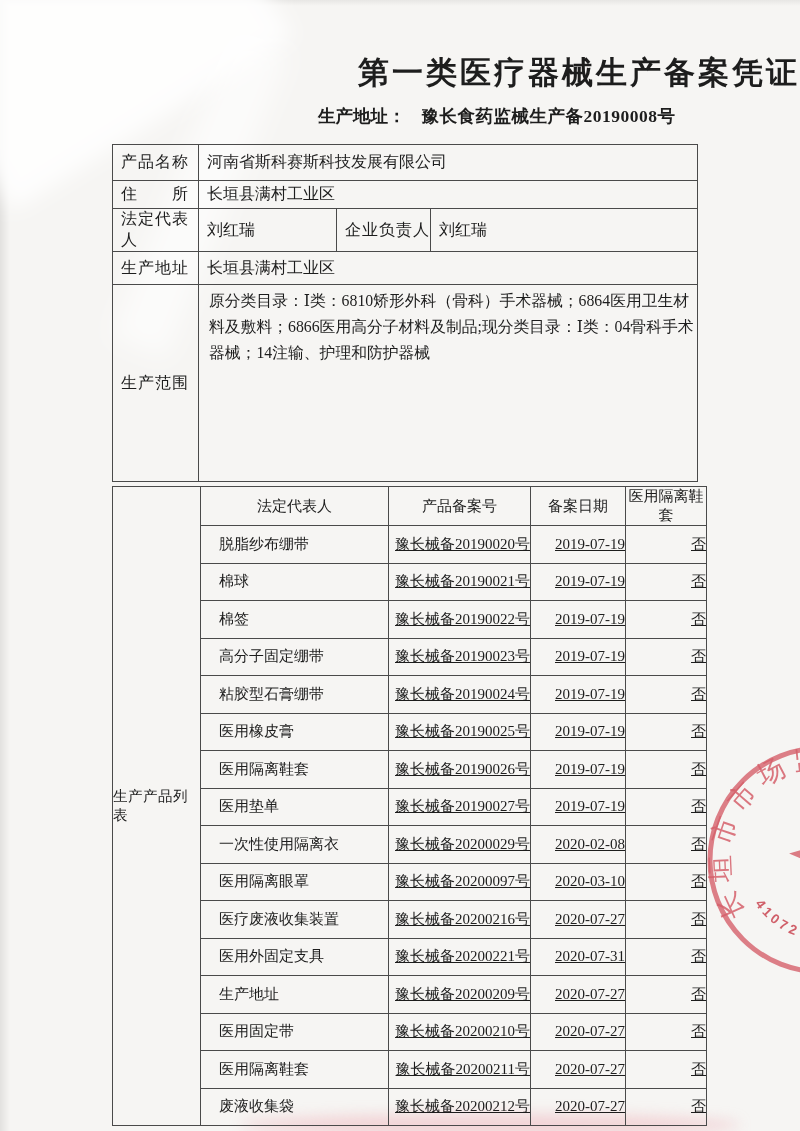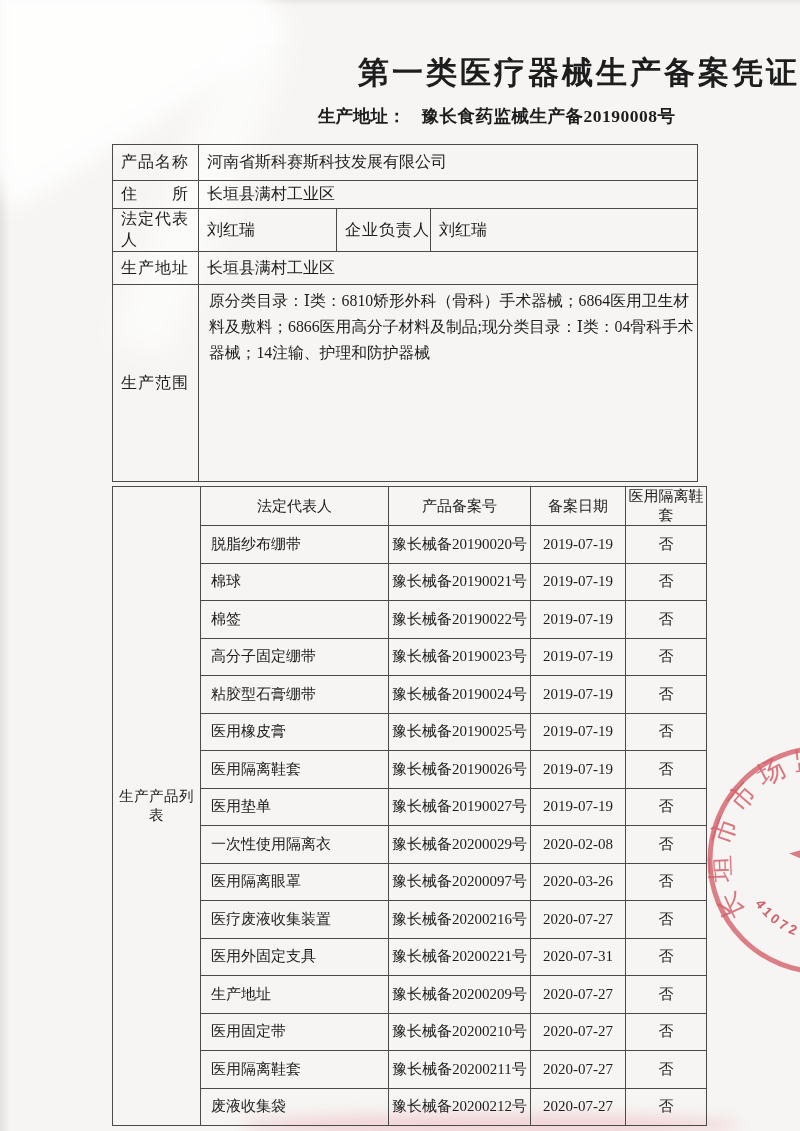--- a/index.html
+++ b/index.html
@@ -32,25 +32,25 @@
 
   
   .info-table{position:absolute;left:112px;top:144px;width:585px;}
   .info-table td.lbl{letter-spacing:1px;}
   .scope-val{vertical-align:top;margin-left:14px;}
   .scope-val div{padding:3px 1px 0 2px;line-height:1.66;font-size:15.8px;}
 
   
   .prod-table{position:absolute;left:112px;top:486px;width:594px;}
   .prod-table td{font-size:15px;}
-  .prod-table td.side{text-align:center;padding:0;font-size:14.5px;letter-spacing:.5px;}
+  .prod-table td.side{padding:0;font-size:14.5px;letter-spacing:.5px;}
   .prod-table td.hdr{text-align:center;padding:0;height:28px;}
   .prod-table tr.datarow{height:37.5px;}
-  .prod-table td.c0{text-align:left;padding-left:10px;}
-  .prod-table td.c1,.prod-table td.c2,.prod-table td.c3{text-align:center;padding:0;}
+  .prod-table td.c0{text-align:left;padding-left:18px;}
+  .prod-table td.c1,.prod-table td.c2,.prod-table td.c3{text-align:right;padding:0;text-decoration:underline;}
 
   
   .stamp{position:absolute;left:692px;top:730px;width:260px;height:260px;
     mix-blend-mode:multiply;filter:blur(.4px);}
 </style>
 </head>
 <body>
 
 <div class="edge-left"></div>
 <div class="edge-top"></div>
@@ -165,21 +165,21 @@
       </tr>
       <tr class="datarow">
         <td class="c0">一次性使用隔离衣</td>
         <td class="c1">豫长械备20200029号</td>
         <td class="c2">2020-02-08</td>
         <td class="c3">否</td>
       </tr>
       <tr class="datarow">
         <td class="c0">医用隔离眼罩</td>
         <td class="c1">豫长械备20200097号</td>
-        <td class="c2">2020-03-26</td>
+        <td class="c2">2020-03-10</td>
         <td class="c3">否</td>
       </tr>
       <tr class="datarow">
         <td class="c0">医疗废液收集装置</td>
         <td class="c1">豫长械备20200216号</td>
         <td class="c2">2020-07-27</td>
         <td class="c3">否</td>
       </tr>
       <tr class="datarow">
         <td class="c0">医用外固定支具</td>

